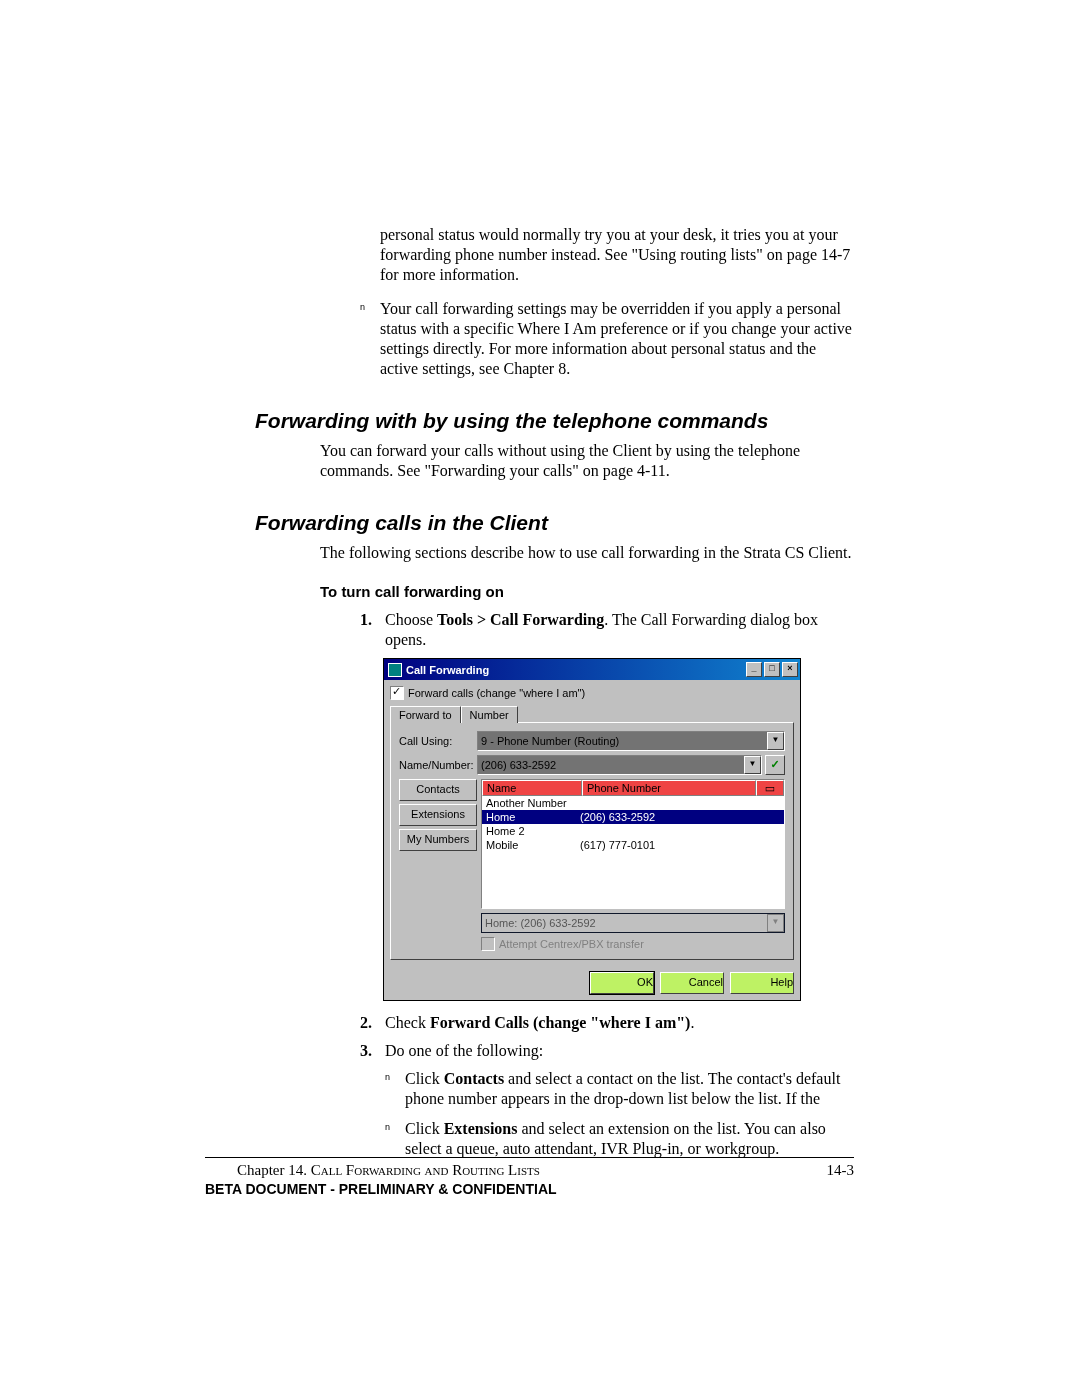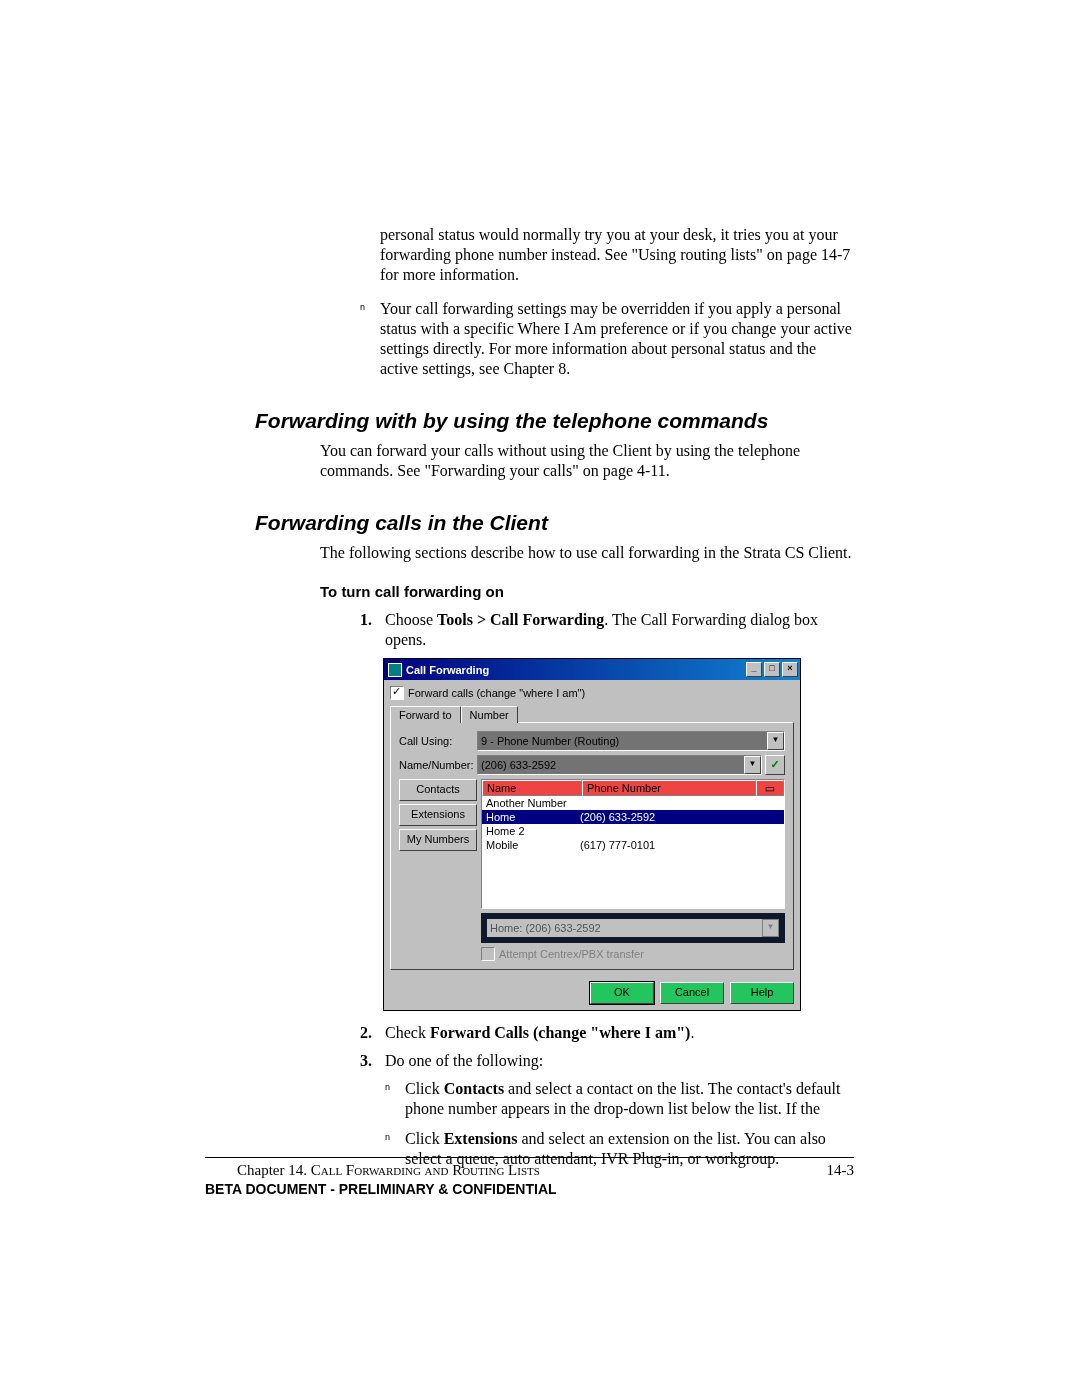--- a/index.html
+++ b/index.html
@@ -302,21 +302,21 @@
   .lv-row.selected { background: #000080; color: #fff; justify-content: center; }
   .lv-cell.name { width: 94px; padding-left: 4px; }
   .lv-cell.phone { flex: 1; }
   .below-list {
     margin-left: 82px;
     margin-top: 4px;
   }
   .disabled-combo {
     height: 18px;
     background: #c0c0c0;
-    border: 6px solid #0f172a;
+    border: 1px solid #0f172a;
     display: flex;
     align-items: center;
     padding-left: 3px;
     font-size: 11px;
     color: #555;
   }
   .disabled-combo .drop {
     width: 15px; height: 16px;
     background: #c0c0c0;
     border: 1px solid #808080;
@@ -336,27 +336,27 @@
     background: #c0c0c0;
   }
   .btn-row {
     display: flex;
     justify-content: flex-end;
     padding: 6px 6px 6px 0;
   }
   .dlg-btn {
     width: 62px;
     height: 20px;
-    background: #22c55e;
+    background: #bef264;
     border: 1px solid #fff;
     border-right-color: #404040;
     border-bottom-color: #404040;
     margin-left: 6px;
     font-size: 11px;
-    text-align: center;
+    text-align: right;
     line-height: 18px;
   }
   .dlg-btn.default {
     outline: 1px solid #000;
   }
 </style>
 </head>
 <body>
 
 <div class="page">

